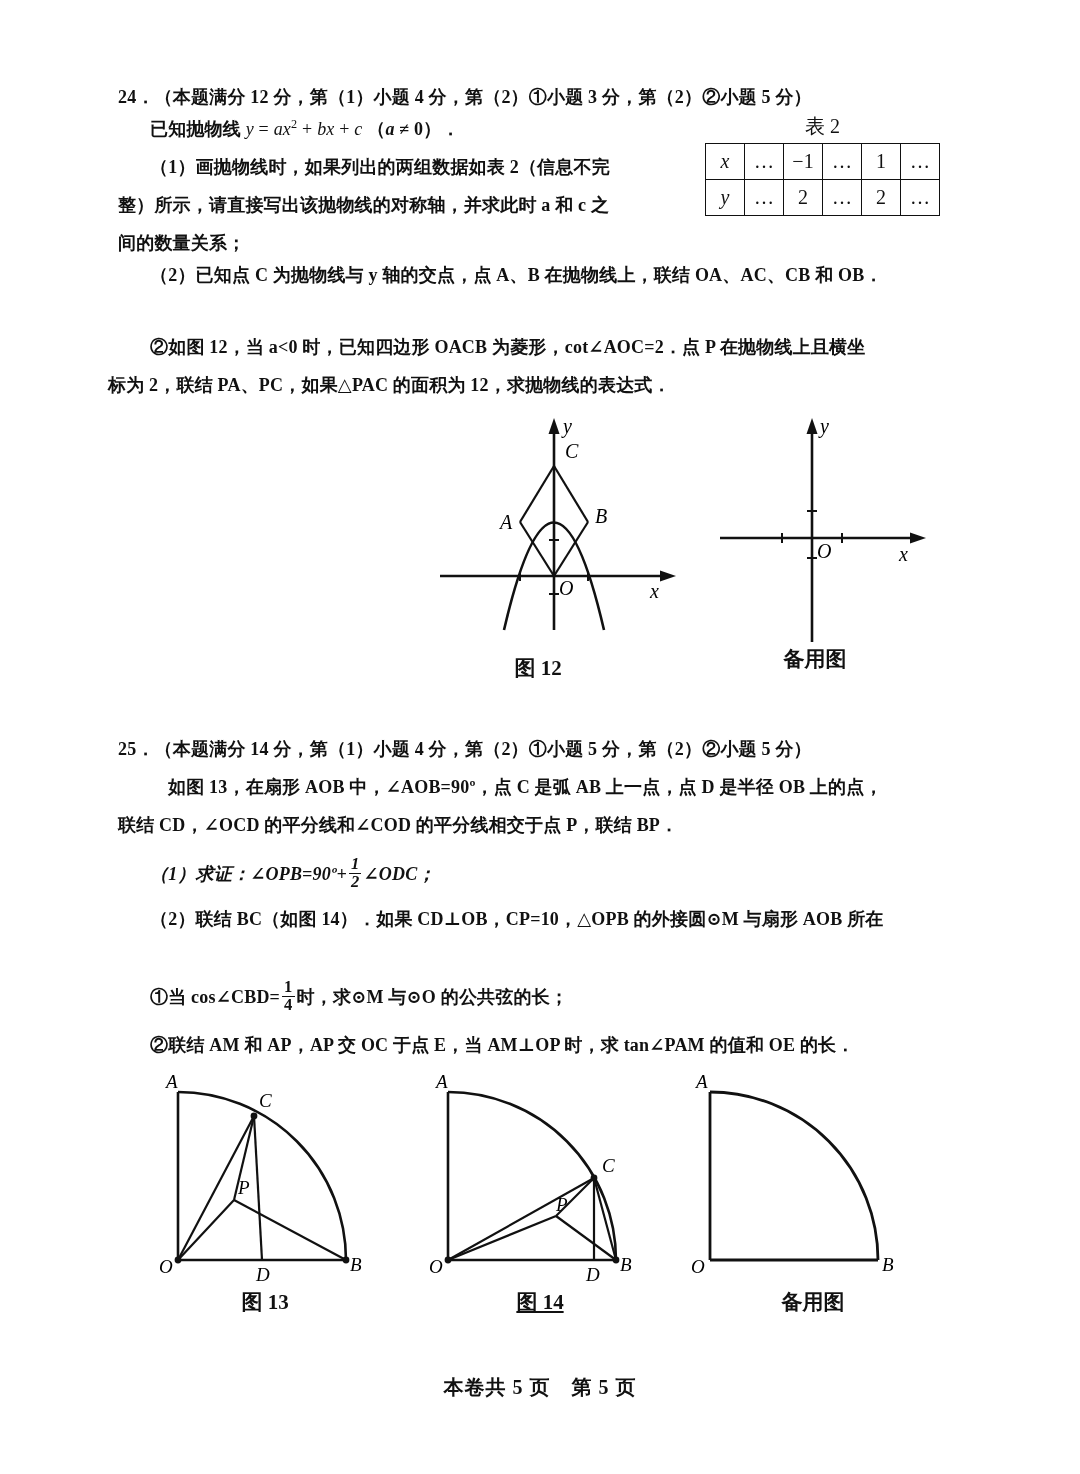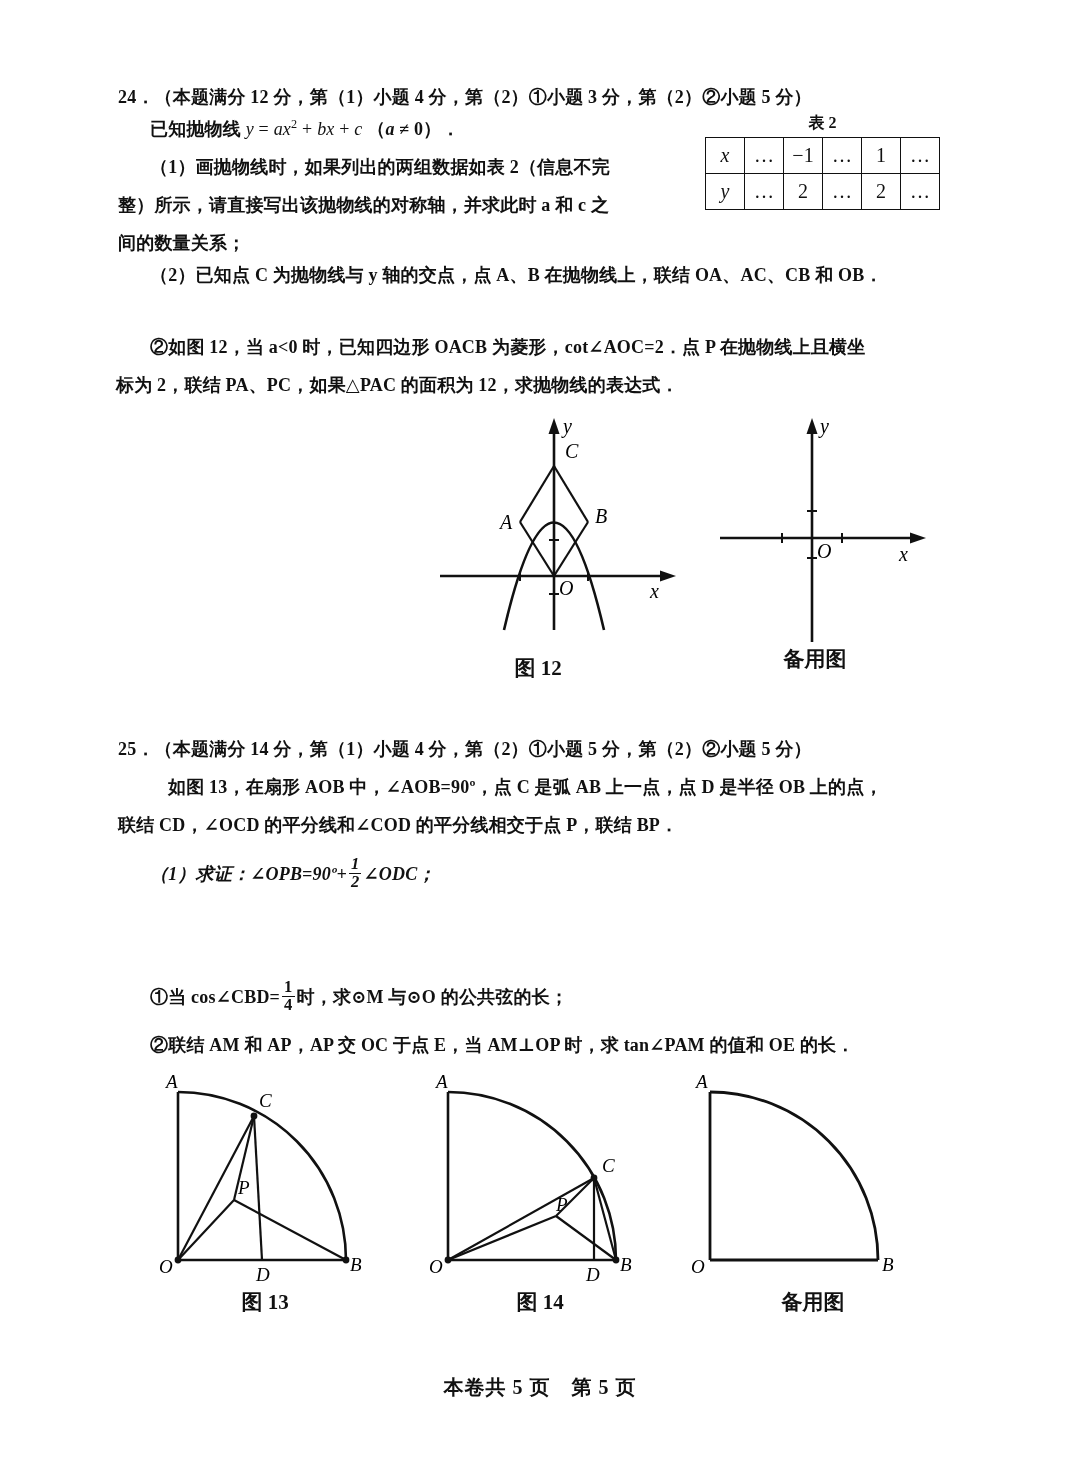--- a/index.html
+++ b/index.html
@@ -71,22 +71,22 @@
     text-align: center;
     font-size: 20px;
     font-style: italic;
     font-family: "Liberation Serif", serif;
   }
   table.tbl2 td.num {
     font-style: normal;
   }
   .tblcap {
     text-align: center;
-    font-size: 16px;
-    font-weight: bold;
+    font-size: 20px;
+    font-weight: normal;
     margin-bottom: 3px;
   }
   .figcap {
     position: absolute;
     font-size: 21px;
     font-weight: bold;
     text-align: center;
   }
   .ans-blank {
     display: inline-block;
@@ -158,21 +158,21 @@
   </div>
 
   <div class="blk txt bold-cn" style="left:150px; top:256px; width:830px;">
     <span>（2）已知点 C 为抛物线与 y 轴的交点，点 A、B 在抛物线上，联结 OA、AC、CB 和 OB．</span>
   </div>
 
 
   <div class="blk txt bold-cn" style="left:150px; top:328px; width:850px;">
     <span>②如图 12，当 a&lt;0 时，已知四边形 OACB 为菱形，cot∠AOC=2．点 P 在抛物线上且横坐</span>
   </div>
-  <div class="blk txt bold-cn" style="left:116px; top:366px; width:860px;">
+  <div class="blk txt bold-cn" style="left:108px; top:366px; width:860px;">
     <span>标为 2，联结 PA、PC，如果△PAC 的面积为 12，求抛物线的表达式．</span>
   </div>
 
   <div class="blk" style="left:432px; top:398px;">
     <svg width="260" height="240" viewBox="0 0 260 240">
 
       <line x1="8" y1="178" x2="232" y2="178" stroke="#111" stroke-width="2.6"></line>
       <polygon points="244,178 228,172.5 228,183.5" fill="#111"></polygon>
 
       <line x1="122" y1="232" x2="122" y2="34" stroke="#111" stroke-width="2.6"></line>
@@ -225,20 +225,23 @@
     <span>如图 13，在扇形 AOB 中，∠AOB=90º，点 C 是弧 AB 上一点，点 D 是半径 OB 上的点，</span>
   </div>
   <div class="blk txt bold-cn" style="left:118px; top:806px; width:880px;">
     <span>联结 CD，∠OCD 的平分线和∠COD 的平分线相交于点 P，联结 BP．</span>
   </div>
 
   <div class="blk txt bold-cn" style="left:150px; top:855px; width:700px;font-style:italic;">
     <span>（1）求证：∠OPB=90º+</span><span class="frac"><span class="num">1</span><span class="den">2</span></span><span>∠ODC；</span>
   </div>
 
+  <div class="blk txt bold-cn" style="left:150px; top:900px; width:850px;">
+    <span>（2）联结 BC（如图 14）．如果 CD⊥OB，CP=10，△OPB 的外接圆⊙M 与扇形 AOB 所在</span>
+  </div>
 
   <div class="blk txt bold-cn" style="left:150px; top:978px; width:800px;">
     <span>①当 cos∠CBD=</span><span class="frac"><span class="num">1</span><span class="den">4</span></span><span>时，求⊙M 与⊙O 的公共弦的长；</span>
   </div>
 
   <div class="blk txt bold-cn" style="left:150px; top:1026px; width:860px;">
     <span>②联结 AM 和 AP，AP 交 OC 于点 E，当 AM⊥OP 时，求 tan∠PAM 的值和 OE 的长．</span>
   </div>
 
   <div class="blk" style="left:158px; top:1072px;">
@@ -282,21 +285,21 @@
       <circle cx="20" cy="188" r="3.4" fill="#111"></circle>
       <circle cx="188" cy="188" r="3.4" fill="#111"></circle>
       <text x="8" y="16" font-size="19" font-style="italic" font-family="Liberation Serif, serif">A</text>
       <text x="174" y="100" font-size="19" font-style="italic" font-family="Liberation Serif, serif">C</text>
       <text x="128" y="139" font-size="19" font-style="italic" font-family="Liberation Serif, serif">P</text>
       <text x="1" y="201" font-size="19" font-style="italic" font-family="Liberation Serif, serif">O</text>
       <text x="158" y="209" font-size="19" font-style="italic" font-family="Liberation Serif, serif">D</text>
       <text x="192" y="199" font-size="19" font-style="italic" font-family="Liberation Serif, serif">B</text>
     </svg>
   </div>
-  <div class="figcap" style="left:480px; top:1288px; width:120px;">图 14</div>
+  <div class="figcap" style="left:480px; top:1288px; width:120px;text-decoration:underline;">图 14</div>
 
   <div class="blk" style="left:690px; top:1072px;">
     <svg width="250" height="215" viewBox="0 0 250 215">
       <line x1="20" y1="188" x2="20" y2="20" stroke="#111" stroke-width="2.8"></line>
       <line x1="20" y1="188" x2="188" y2="188" stroke="#111" stroke-width="2.8"></line>
       <path d="M 20,20 A 168,168 0 0 1 188,188" fill="none" stroke="#111" stroke-width="2.8"></path>
       <text x="6" y="16" font-size="19" font-style="italic" font-family="Liberation Serif, serif">A</text>
       <text x="1" y="201" font-size="19" font-style="italic" font-family="Liberation Serif, serif">O</text>
       <text x="192" y="199" font-size="19" font-style="italic" font-family="Liberation Serif, serif">B</text>
     </svg>

